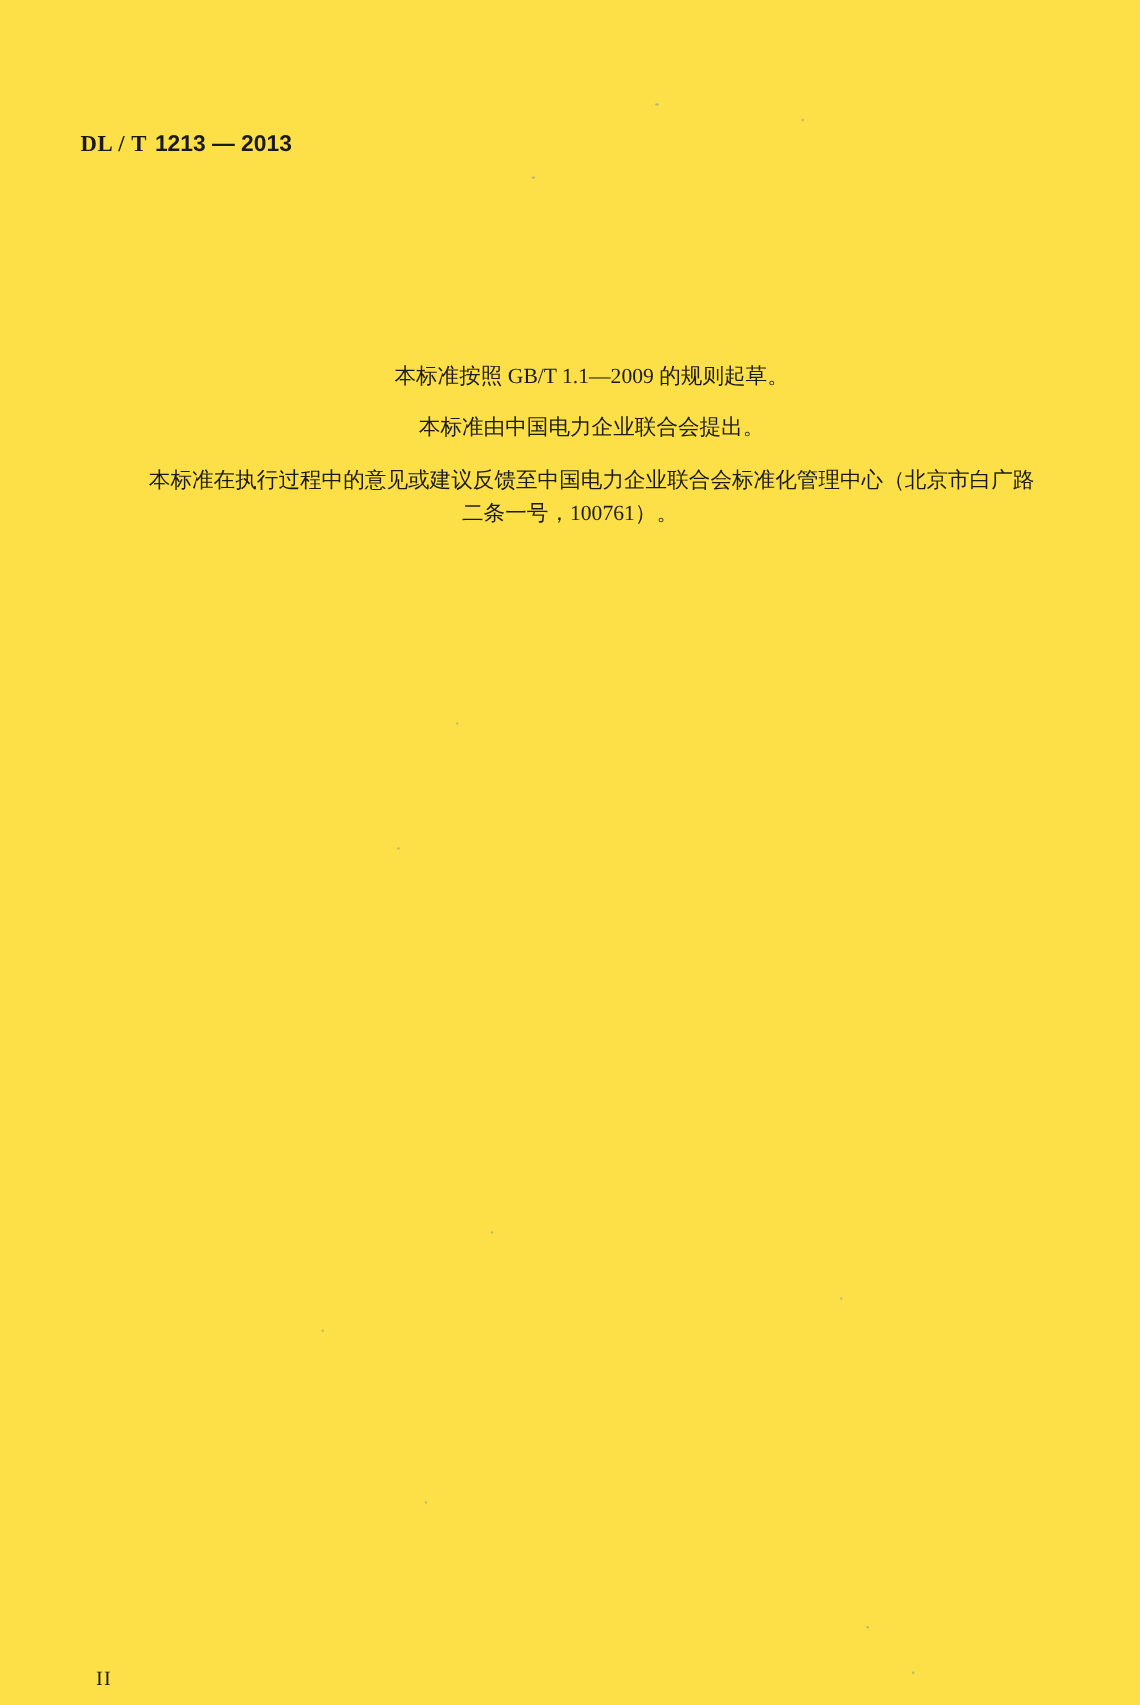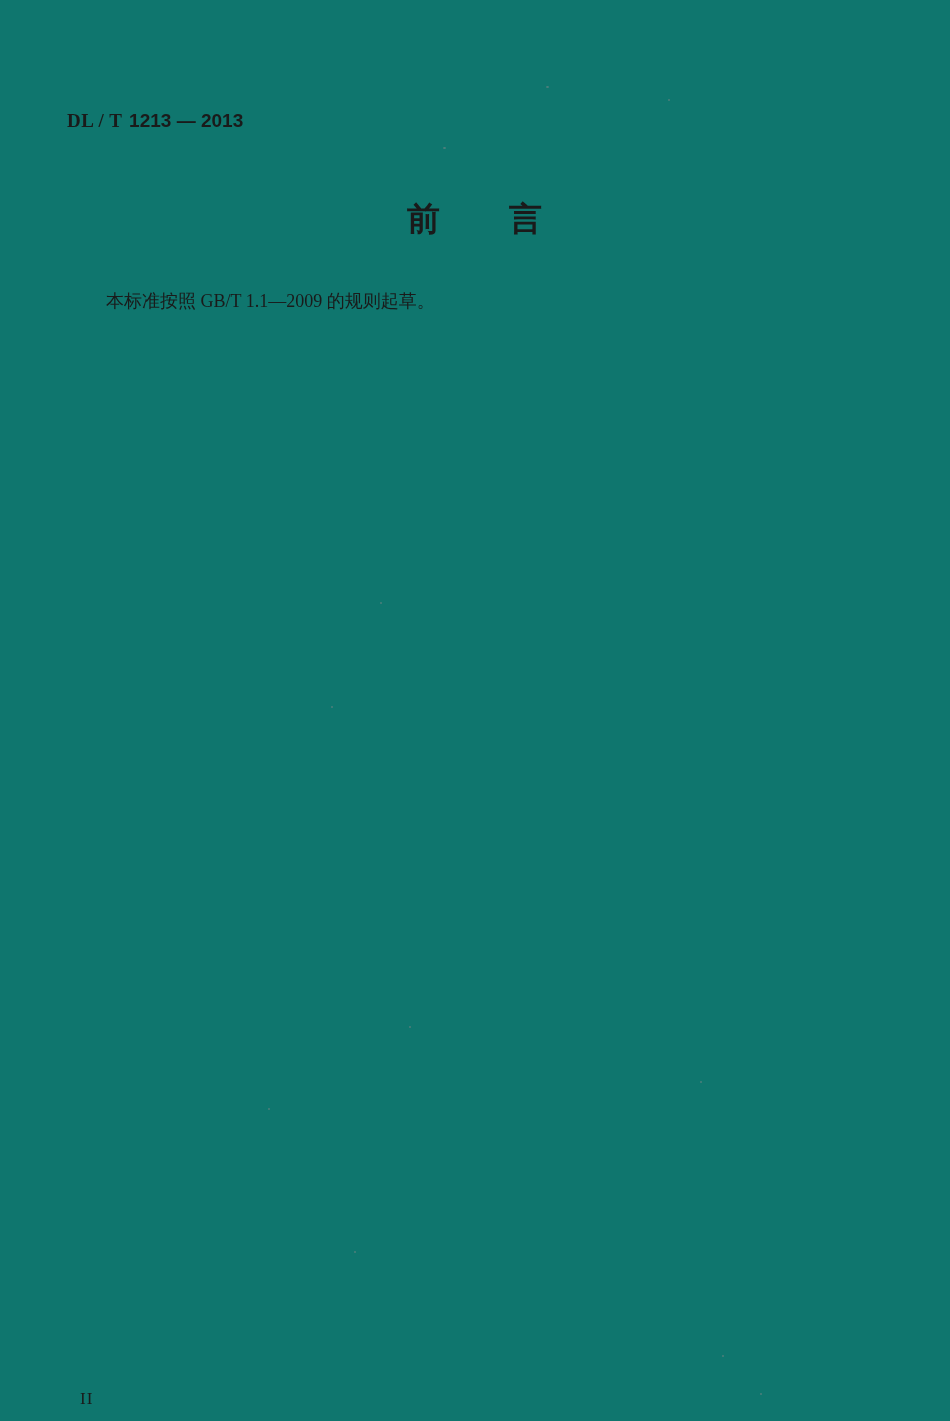--- a/index.html
+++ b/index.html
@@ -6,21 +6,21 @@
   body {
     width: 950px; height: 1421px;
     background: #fefefe;
     position: relative;
     font-family: "Liberation Serif", serif;
     color: #1a1a1a;
     overflow: hidden;
   }
   .page {
     position: absolute; inset: 0;
-    background: #0f766e;
+    background: #fde047;
   }
   .doc-header {
     position: absolute; left: 67px; top: 110px;
     font-weight: bold; font-size: 19px;
     letter-spacing: 0.5px;
     white-space: nowrap;
   }
   .doc-header .code-num {
     font-family: "Liberation Sans", sans-serif;
     font-weight: bold;
@@ -36,45 +36,46 @@
     letter-spacing: 1px;
     white-space: pre;
   }
   .doc-body {
     position: absolute; left: 66px; top: 284px; width: 818px;
     font-size: 18px;
     line-height: 27.3px;
     text-align: left;
     word-break: break-all;
   }
-  .doc-body p { margin: 4px; text-indent: 2em; }
+  .doc-body p { margin: 16px; text-indent: 2em; text-align: center; }
   .page-number {
     position: absolute; left: 80px; top: 1389px;
     font-size: 17px; letter-spacing: 1px;
   }
   .speck {
     position: absolute;
     background: #8a8a8a;
     border-radius: 50%;
     opacity: 0.5;
   }
 </style>
 </head>
 <body>
 
 <div class="page">
 
   <div class="doc-header">
     <span>DL / T</span><span class="code-num">1213 — 2013</span>
   </div>
 
-  <div class="doc-title">前　　言</div>
 
   <div class="doc-body">
       <p>本标准按照 GB/T 1.1—2009 的规则起草。</p>
+      <p>本标准由中国电力企业联合会提出。</p>
+      <p>本标准在执行过程中的意见或建议反馈至中国电力企业联合会标准化管理中心（北京市白广路二条一号，100761）。</p>
     </div>
 
   <div class="page-number">II</div>
 
   <div class="speck" style="left:546px;top:86px;width:3px;height:2px;"></div>
   <div class="speck" style="left:668px;top:99px;width:2px;height:2px;"></div>
   <div class="speck" style="left:443px;top:147px;width:3px;height:2px;"></div>
   <div class="speck" style="left:380px;top:602px;width:2px;height:2px;"></div>
   <div class="speck" style="left:331px;top:706px;width:2px;height:2px;"></div>
   <div class="speck" style="left:409px;top:1026px;width:2px;height:2px;"></div>

